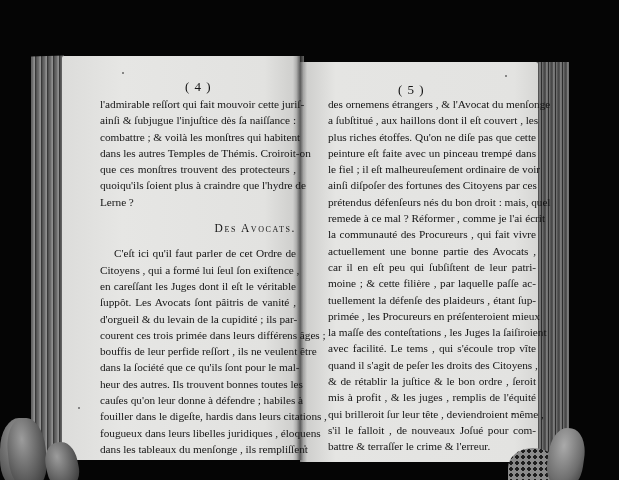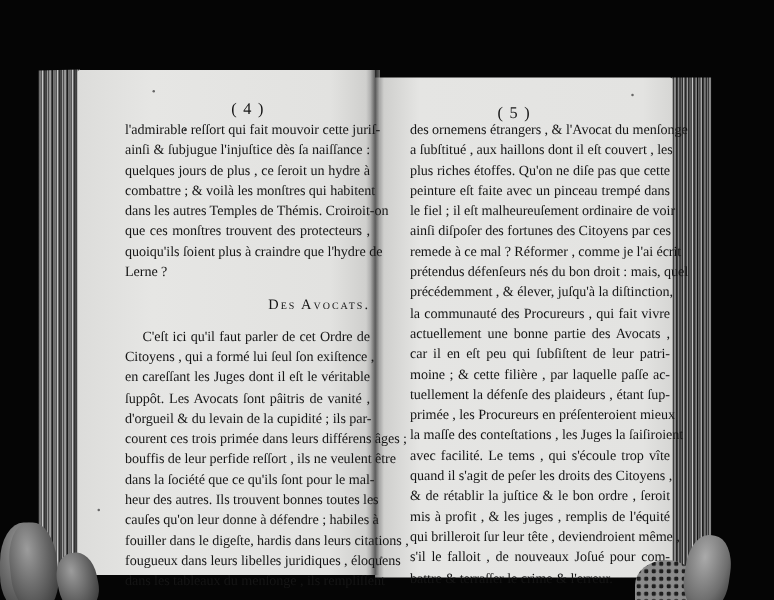--- a/index.html
+++ b/index.html
@@ -105,21 +105,20 @@
   <div class="speck" style="left:512px;top:413px"></div>
   <div class="speck" style="left:304px;top:445px"></div>
   <div class="speck" style="left:78px;top:407px"></div>
 
   <div class="folio folio-left">( 4 )</div>
   <div class="folio folio-right">( 5 )</div>
 
   <div class="text-block text-left">
     <span class="line">l'admirable reſſort qui fait mouvoir cette juriſ-</span>
     <span class="line">ainſi &amp; ſubjugue l'injuſtice dès ſa naiſſance :</span>
-    <span class="line">quelques jours de plus , ce ſeroit un hydre à</span>
     <span class="line">combattre ; &amp; voilà les monſtres qui habitent</span>
     <span class="line">dans les autres Temples de Thémis. Croiroit-on</span>
     <span class="line">que ces monſtres trouvent des protecteurs ,</span>
     <span class="line">quoiqu'ils ſoient plus à craindre que l'hydre de</span>
     <span class="line last">Lerne ?</span>
 
     <span class="heading">Des Avocats.</span>
 
     <span class="line indent">C'eſt ici qu'il faut parler de cet Ordre de</span>
     <span class="line">Citoyens , qui a formé lui ſeul ſon exiſtence ,</span>
@@ -137,23 +136,22 @@
 
   </div>
 
   <div class="text-block text-right">
     <span class="line">des ornemens étrangers , &amp; l'Avocat du menſonge</span>
     <span class="line">a ſubſtitué , aux haillons dont il eſt couvert , les</span>
     <span class="line">plus riches étoffes. Qu'on ne diſe pas que cette</span>
     <span class="line">peinture eſt faite avec un pinceau trempé dans</span>
     <span class="line">le fiel ; il eſt malheureuſement ordinaire de voir</span>
     <span class="line">ainſi diſpoſer des fortunes des Citoyens par ces</span>
+    <span class="line">prétendus défenſeurs nés du bon droit : mais, quel</span>
     <span class="line">remede à ce mal ? Réformer , comme je l'ai écrit</span>
-    <span class="line">prétendus défenſeurs nés du bon droit : mais, quel</span>
-    <span class="line">précédemment , &amp; élever, juſqu'à la diſtinction,</span>
     <span class="line">la communauté des Procureurs , qui fait vivre</span>
     <span class="line">actuellement une bonne partie des Avocats ,</span>
     <span class="line">car il en eſt peu qui ſubſiſtent de leur patri-</span>
     <span class="line">moine ; &amp; cette filière , par laquelle paſſe ac-</span>
     <span class="line">tuellement la défenſe des plaideurs , étant ſup-</span>
     <span class="line">primée , les Procureurs en préſenteroient mieux</span>
     <span class="line">la maſſe des conteſtations , les Juges la ſaiſiroient</span>
     <span class="line">avec facilité. Le tems , qui s'écoule trop vîte</span>
     <span class="line">quand il s'agit de peſer les droits des Citoyens ,</span>
     <span class="line">&amp; de rétablir la juſtice &amp; le bon ordre , ſeroit</span>

